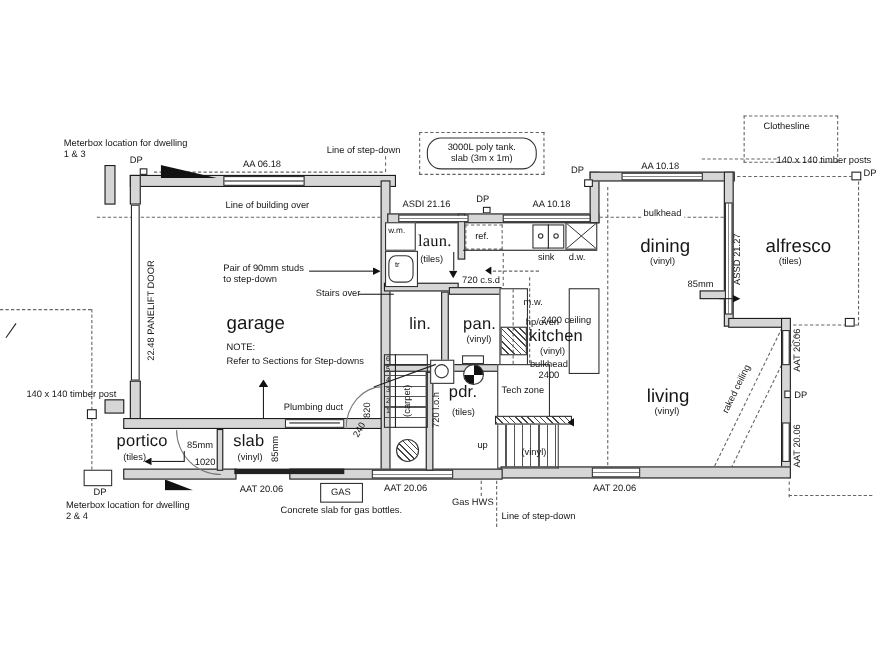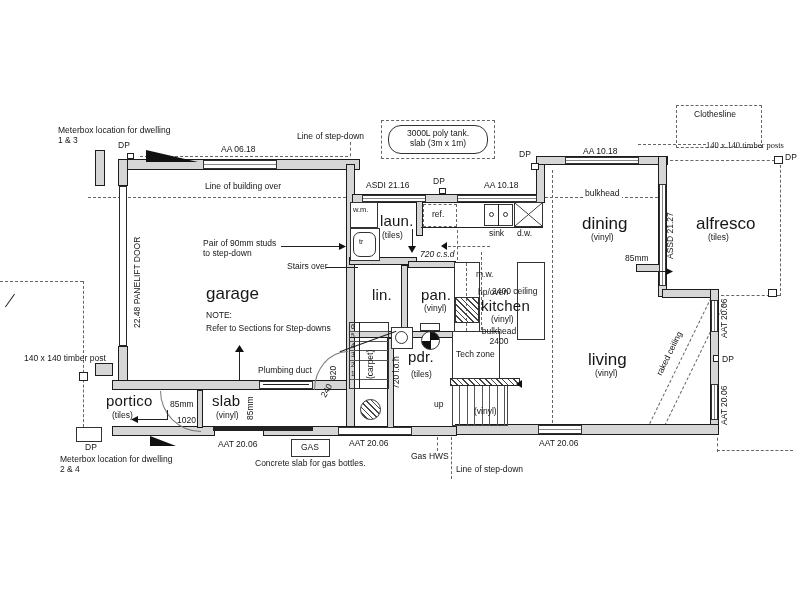--- a/index.html
+++ b/index.html
@@ -171,45 +171,45 @@
   <div class="lbl ctr" style="left:390px;top:129px;width:96px;">3000L poly tank.
 slab (3m x 1m)</div>
   <div class="dashbox" style="left:676px;top:105px;width:86px;height:43px;"></div>
   <div class="lbl" style="left:694px;top:110px;">Clothesline</div>
 
   <div class="lbl" style="left:58px;top:126px;">Meterbox location for dwelling
 1 &amp; 3</div>
   <div class="lbl" style="left:118px;top:141px;">DP</div>
   <div class="lbl" style="left:297px;top:132px;">Line of step-down</div>
   <div class="lbl" style="left:221px;top:145px;">AA 06.18</div>
-  <div class="lbl" style="left:706px;top:141px;font-family:Liberation Serif, serif;">140 x 140 timber posts</div>
+  <div class="lbl" style="left:706px;top:141px;">140 x 140 timber posts</div>
   <div class="lbl" style="left:785px;top:153px;">DP</div>
   <div class="lbl" style="left:583px;top:147px;">AA 10.18</div>
   <div class="lbl" style="left:519px;top:150px;">DP</div>
   <div class="lbl" style="left:366px;top:181px;">ASDI 21.16</div>
   <div class="lbl" style="left:433px;top:177px;">DP</div>
   <div class="lbl" style="left:484px;top:181px;">AA 10.18</div>
   <div class="lbl bgw" style="left:203px;top:182px;">Line of building over</div>
   <div class="lbl bgw" style="left:583px;top:189px;">bulkhead</div>
   <div class="lbl vtxt" style="left:666px;top:203px;height:56px;">ASSD 21.27</div>
   <div class="lbl vtxt" style="left:133px;top:230px;height:98px;">22.48 PANELIFT DOOR</div>
 
   <div class="lbl big" style="left:206px;top:284px;">garage</div>
   <div class="lbl" style="left:206px;top:311px;">NOTE:</div>
   <div class="lbl" style="left:206px;top:324px;">Refer to Sections for Step-downs</div>
   <div class="lbl" style="left:203px;top:239px;">Pair of 90mm studs
 to step-down</div>
   <div class="lbl" style="left:287px;top:262px;">Stairs over</div>
 
-  <div class="lbl room" style="left:380px;top:212px;">laun.</div>
+  <div class="lbl room" style="left:380px;top:212px;font-family:Liberation Serif, serif;">laun.</div>
   <div class="lbl" style="left:382px;top:231px;">(tiles)</div>
   <div class="lbl" style="left:489px;top:229px;">sink</div>
   <div class="lbl" style="left:517px;top:229px;">d.w.</div>
   <div class="lbl" style="left:492px;top:240px;margin-top:47px;">2400 ceiling</div>
-  <div class="lbl" style="left:420px;top:250px;font-style:italic;">720 c.s.d</div>
+  <div class="lbl" style="left:420px;top:250px;">720 c.s.d</div>
 
   <div class="lbl big" style="left:582px;top:214px;">dining</div>
   <div class="lbl" style="left:591px;top:233px;">(vinyl)</div>
   <div class="lbl big" style="left:696px;top:214px;">alfresco</div>
   <div class="lbl" style="left:708px;top:233px;">(tiles)</div>
   <div class="lbl" style="left:625px;top:254px;">85mm</div>
 
   <div class="lbl room" style="left:372px;top:286px;">lin.</div>
   <div class="lbl room" style="left:421px;top:286px;">pan.</div>
   <div class="lbl" style="left:424px;top:304px;">(vinyl)</div>

